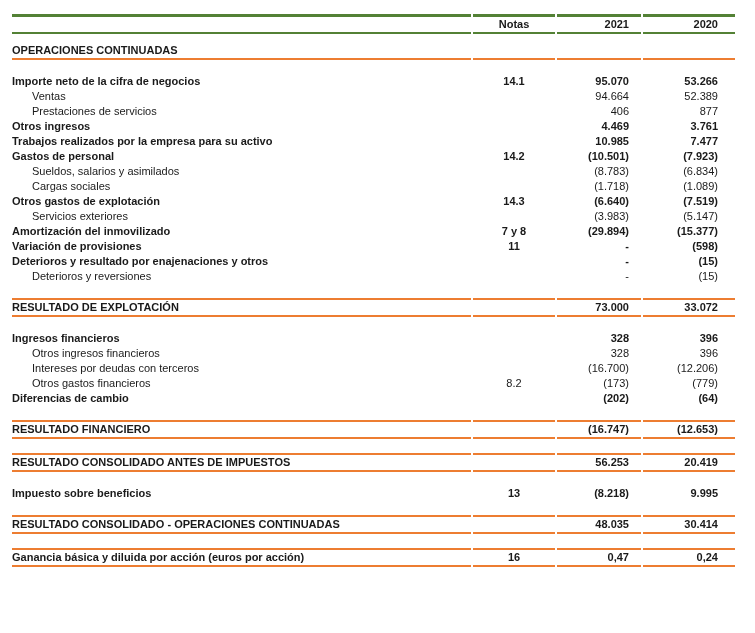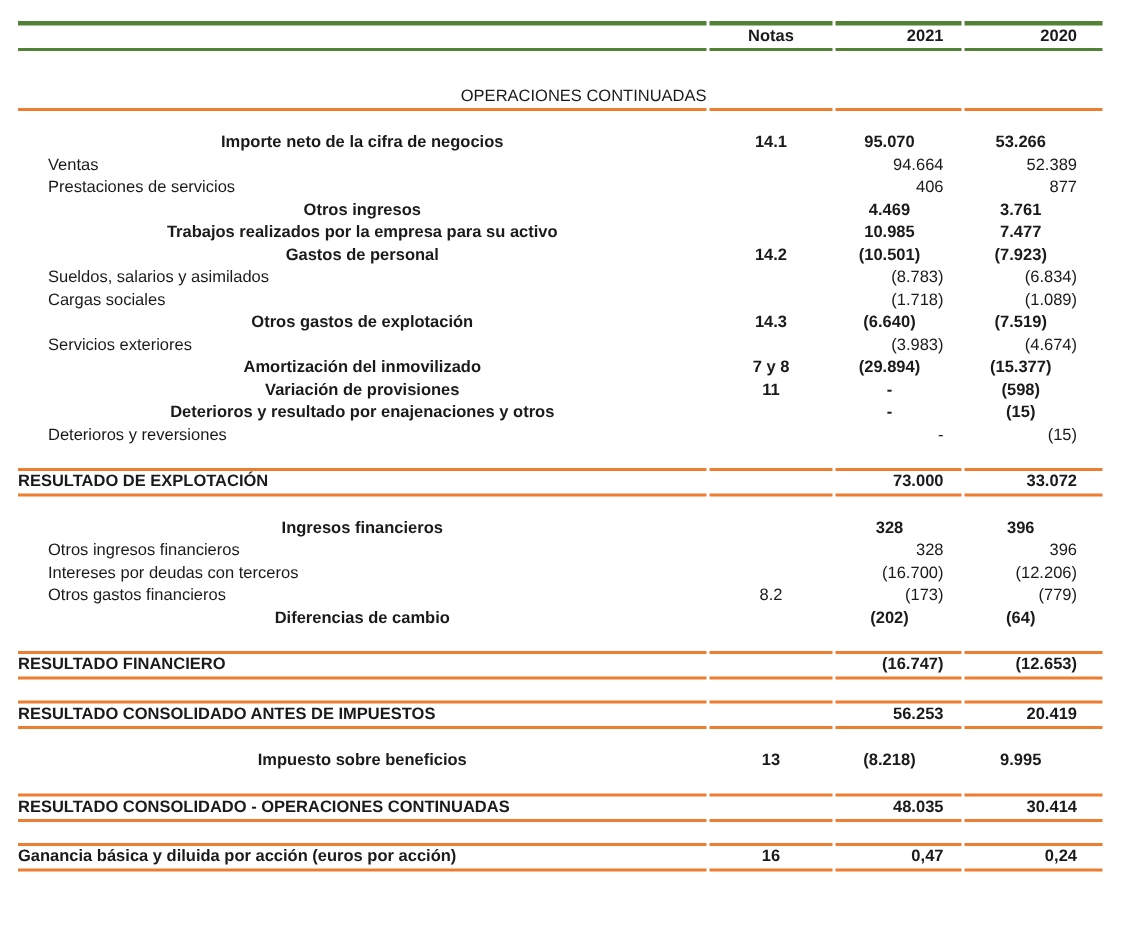--- a/index.html
+++ b/index.html
@@ -41,28 +41,27 @@
     border-bottom: 2px solid var(--green);
     height: 16px;
     vertical-align: middle;
   }
   .lbl   { text-align: left; }
   .notas { text-align: center; }
   .num   { text-align: right; padding-right: 12px; }
   .num2020 { padding-right: 17px; }
 
   tr.section td {
-    font-weight: normal;
+    font-weight: bold;
     border-bottom: 2px solid var(--orange);
-    height: 40px;
+    height: 26px;
     padding-top: 9px;
     vertical-align: bottom;
-    text-align: right;
-  }
-  tr.main td { font-weight: bold; height: 15px; text-align: center; }
+  }
+  tr.main td { font-weight: bold; height: 15px; }
   tr.sub  td { height: 15px; }
   tr.sub  td.lbl { padding-left: 20px; }
   tr.total td {
     font-weight: bold;
     border-top: 2px solid var(--orange);
     border-bottom: 2px solid var(--orange);
     height: 18px;
   }
   td.spacer-cell { height: 14px; }
 </style>
@@ -146,21 +145,21 @@
         <tr class="main">
           <td class="lbl">Otros gastos de explotación</td>
           <td class="notas">14.3</td>
           <td class="num">(6.640)</td>
           <td class="num num2020">(7.519)</td>
         </tr>
         <tr class="sub">
           <td class="lbl">Servicios exteriores</td>
           <td class="notas"></td>
           <td class="num">(3.983)</td>
-          <td class="num num2020">(4.674)</td>
+          <td class="num num2020">(5.147)</td>
         </tr>
         <tr class="main">
           <td class="lbl">Amortización del inmovilizado</td>
           <td class="notas">7 y 8</td>
           <td class="num">(29.894)</td>
           <td class="num num2020">(15.377)</td>
         </tr>
         <tr class="main">
           <td class="lbl">Variación de provisiones</td>
           <td class="notas">11</td>

